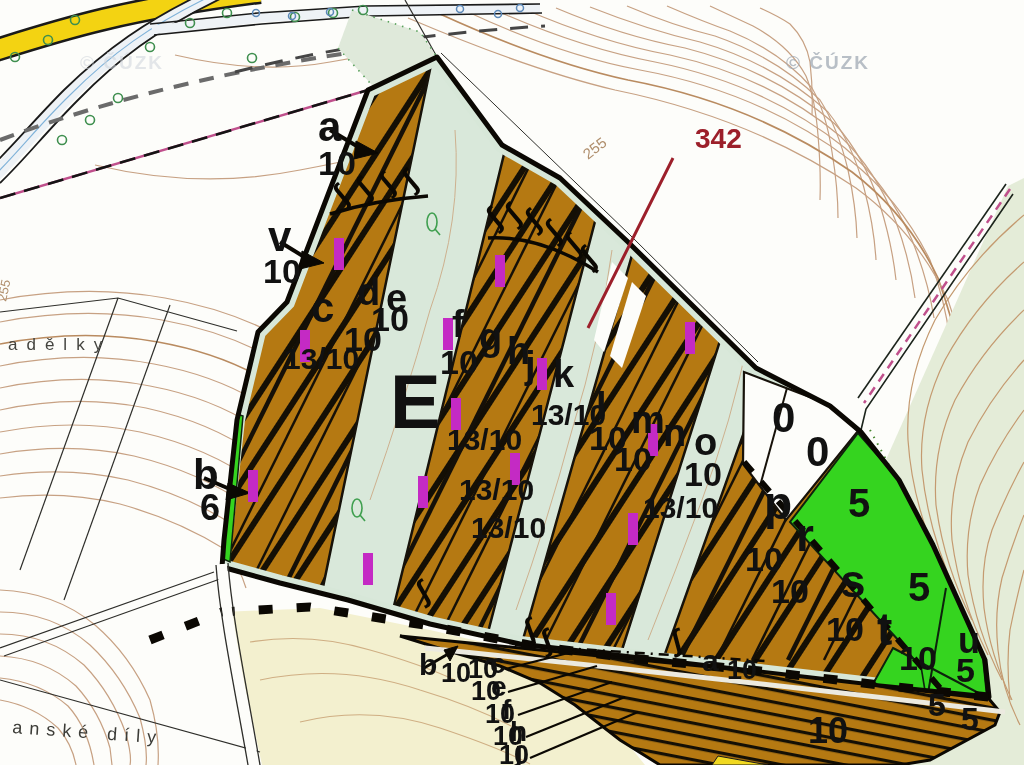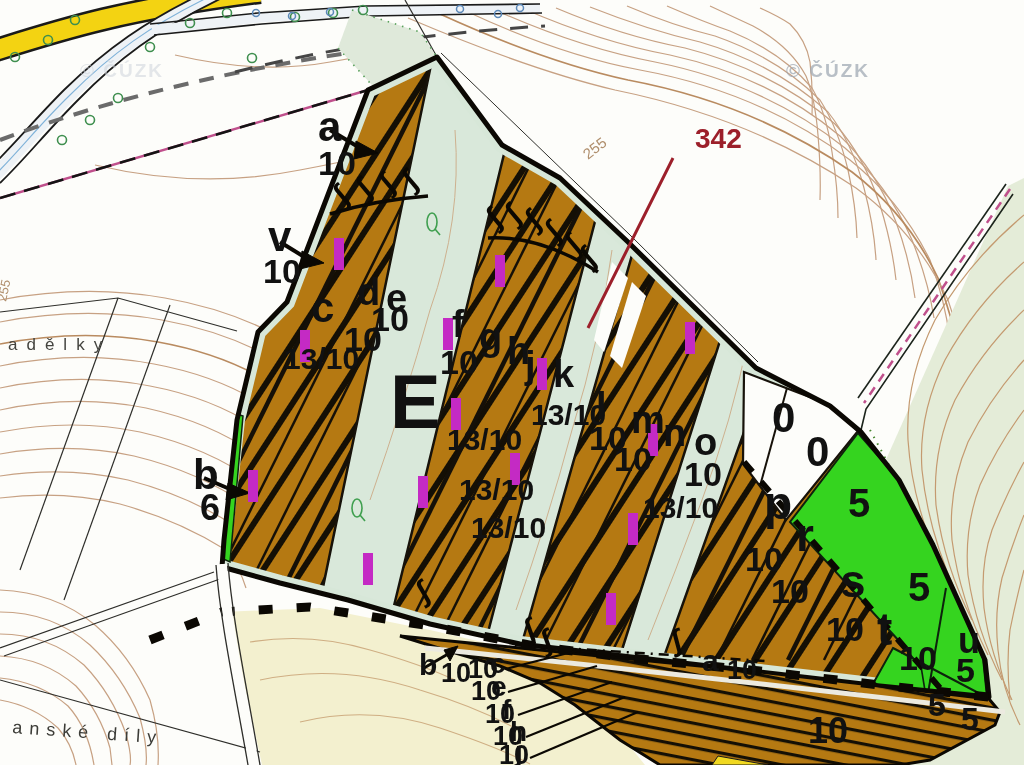--- a/index.html
+++ b/index.html
@@ -1,20 +1,20 @@
 <!DOCTYPE html>
 <html><head>
 <meta charset="utf-8">
 <style>
   html,body{margin:0;padding:0;background:#888;}
   .stage{position:relative;width:1024px;height:765px;overflow:hidden;background:#fdfdfa;
          font-family:"Liberation Sans",sans-serif;}
   .stage svg{position:absolute;left:0;top:0;}
   .watermark{position:absolute;font-size:19px;font-weight:700;letter-spacing:2px;
-             font-family:"Liberation Sans",sans-serif;pointer-events:none;margin-top:8px;}
+             font-family:"Liberation Sans",sans-serif;pointer-events:none;}
   .wm-right{left:786px;top:52px;color:rgba(160,170,180,.75);}
   .wm-left{left:80px;top:52px;color:rgba(205,212,218,.55);}
 </style>
 </head>
 <body>
 
 <div class="stage">
 <svg width="1024" height="765" viewBox="0 0 1024 765">
   <defs>
     <pattern id="hatch" width="33" height="33" patternUnits="userSpaceOnUse" patternTransform="rotate(33)">

